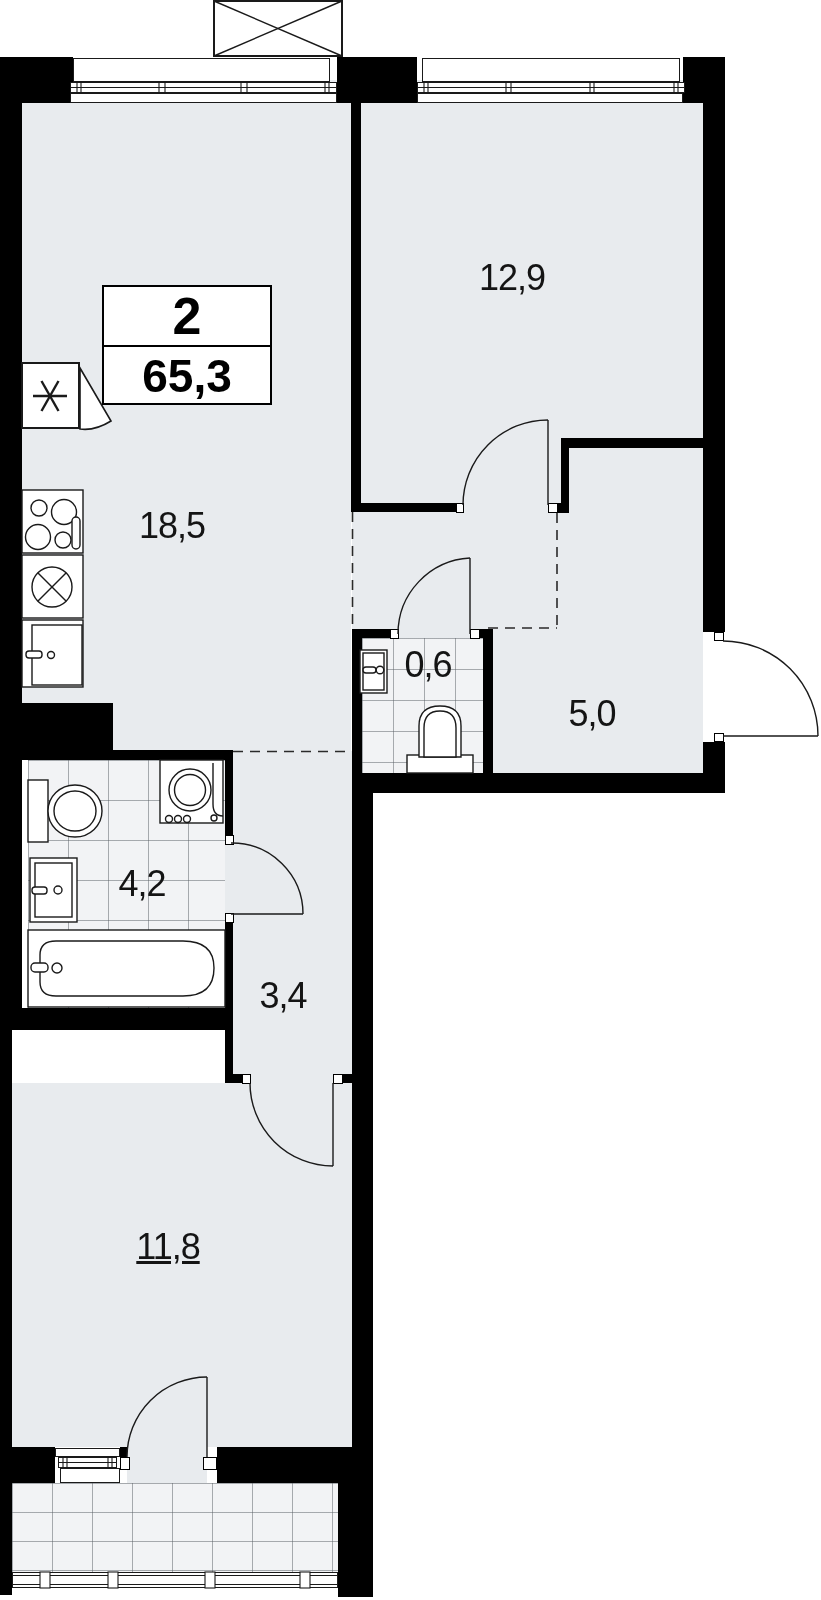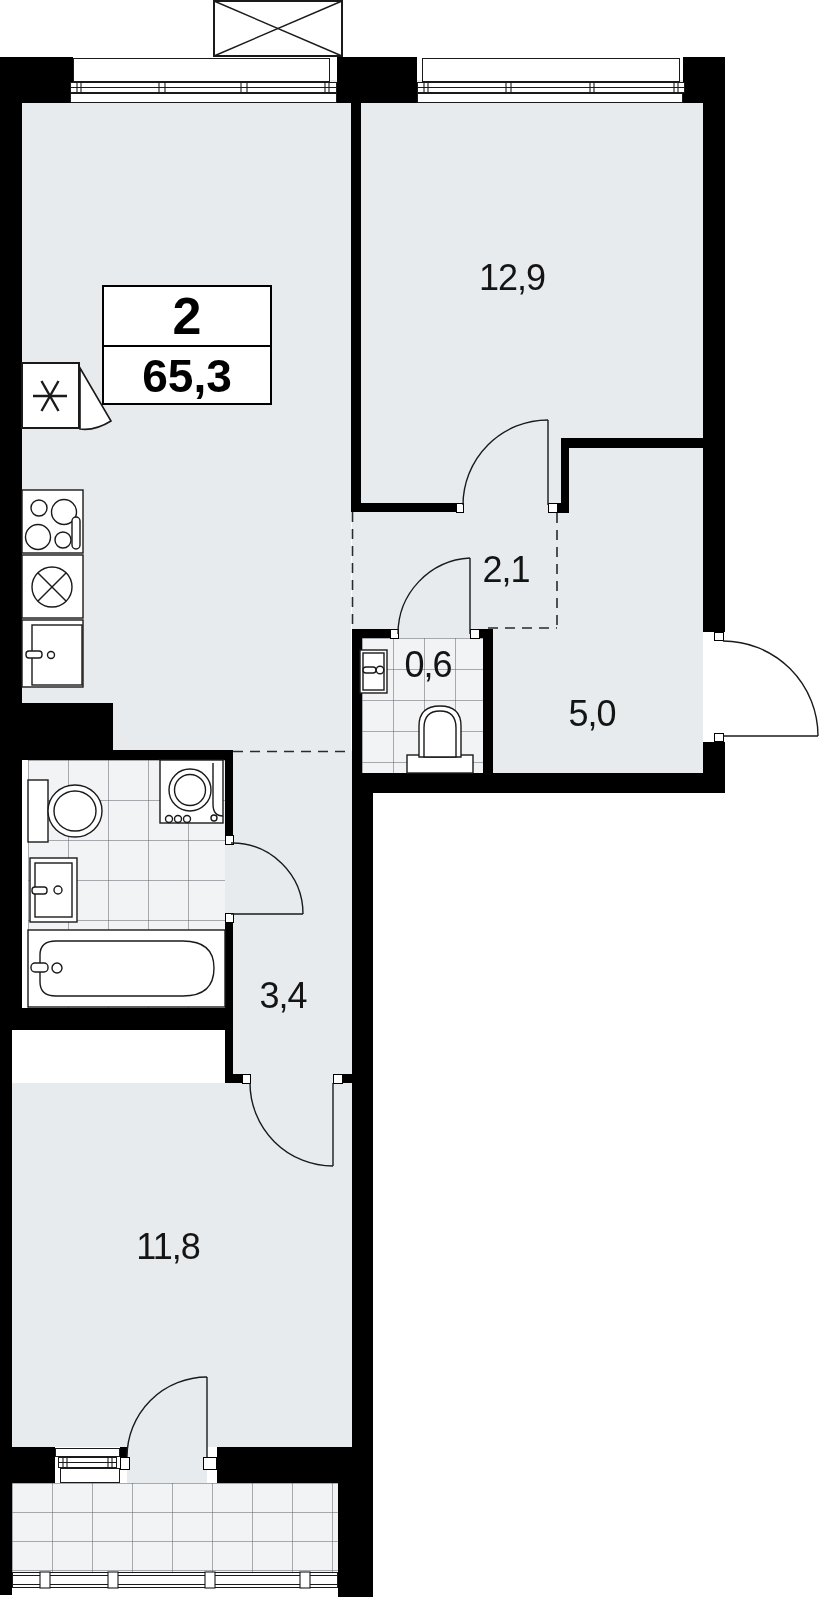--- a/index.html
+++ b/index.html
@@ -253,20 +253,21 @@
       <path d="M419,757 V726 Q419,706 440,706 Q461,706 461,726 V757 Z"></path>
       <path d="M424,757 V728 Q424,711 440,711 Q456,711 456,728 V757 Z"></path>
     </g>
   </svg>
 
   <div id="titleblock">
     <div class="cellA">2</div>
     <div class="cellB">65,3</div>
   </div>
 
+  <div class="lbl" style="left:112px;top:504px;">18,5</div>
   <div class="lbl" style="left:452px;top:256px;">12,9</div>
-  <div class="lbl" style="left:446px;top:548px;">2,1</div>
   <div class="lbl" style="left:368px;top:643px;">0,6</div>
   <div class="lbl" style="left:532px;top:692px;">5,0</div>
+  <div class="lbl" style="left:82px;top:862px;">4,2</div>
   <div class="lbl" style="left:223px;top:974px;">3,4</div>
-  <div class="lbl" style="left:108px;top:1225px;">11,8</div>
+  <div class="lbl" style="left:108px;top:1225px;text-decoration:underline;">11,8</div>
 
 </div>
 
 </body></html>

